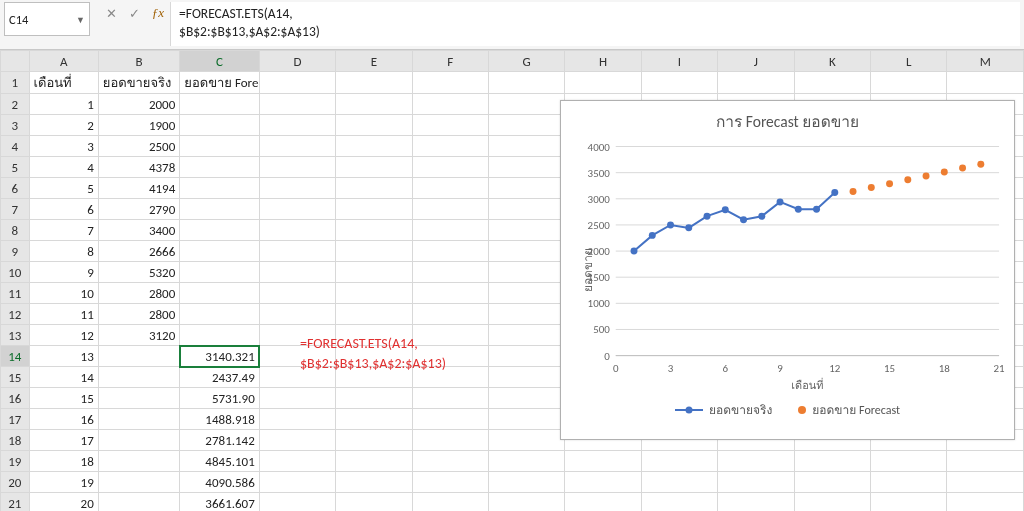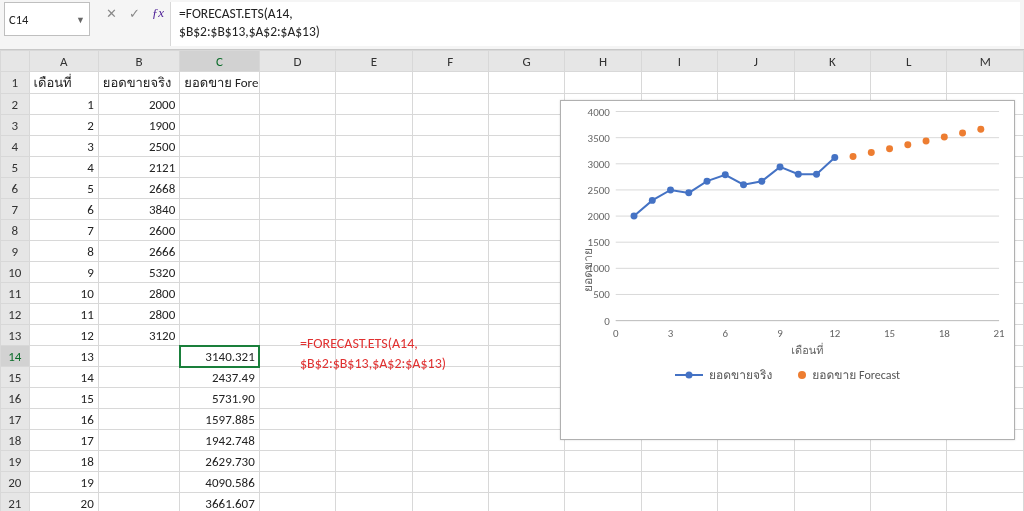--- a/index.html
+++ b/index.html
@@ -38,21 +38,21 @@
   }
   .name-box .chev { color: #666; font-size: 9px; }
   .fb-icons {
     display: flex;
     align-items: center;
     gap: 12px;
     color: #888;
     height: 22px;
     padding: 0 6px;
   }
-  .fb-icons .fx { font-style: italic; font-family: "Times New Roman", serif; color: #4c1d95; }
+  .fb-icons .fx { font-style: italic; font-family: "Times New Roman", serif; color: #a16207; }
   .formula-text {
     flex: 1;
     background: #fff;
     border-left: 1px solid #d8d8d8;
     padding: 3px 8px;
     font-size: 13.5px;
     line-height: 1.35;
     white-space: pre-line;
     height: 44px;
     display: flex;
@@ -290,69 +290,69 @@
           <td></td>
           <td></td>
           <td></td>
           <td></td>
           <td></td>
           <td></td>
         </tr>
         <tr>
           <th>5</th>
           <td>4</td>
-          <td>2121</td>
+          <td>4378</td>
           <td class=""></td>
           <td></td>
           <td></td>
           <td></td>
           <td></td>
           <td></td>
           <td></td>
           <td></td>
           <td></td>
           <td></td>
           <td></td>
         </tr>
         <tr>
           <th>6</th>
           <td>5</td>
-          <td>2668</td>
+          <td>4194</td>
           <td class=""></td>
           <td></td>
           <td></td>
           <td></td>
           <td></td>
           <td></td>
           <td></td>
           <td></td>
           <td></td>
           <td></td>
           <td></td>
         </tr>
         <tr>
           <th>7</th>
           <td>6</td>
-          <td>3840</td>
+          <td>2790</td>
           <td class=""></td>
           <td></td>
           <td></td>
           <td></td>
           <td></td>
           <td></td>
           <td></td>
           <td></td>
           <td></td>
           <td></td>
           <td></td>
         </tr>
         <tr>
           <th>8</th>
           <td>7</td>
-          <td>2600</td>
+          <td>3400</td>
           <td class=""></td>
           <td></td>
           <td></td>
           <td></td>
           <td></td>
           <td></td>
           <td></td>
           <td></td>
           <td></td>
           <td></td>
@@ -483,53 +483,53 @@
           <td></td>
           <td></td>
           <td></td>
           <td></td>
           <td></td>
         </tr>
         <tr>
           <th>17</th>
           <td>16</td>
           <td></td>
-          <td class="">1597.885</td>
+          <td class="">1488.918</td>
           <td></td>
           <td></td>
           <td></td>
           <td></td>
           <td></td>
           <td></td>
           <td></td>
           <td></td>
           <td></td>
           <td></td>
         </tr>
         <tr>
           <th>18</th>
           <td>17</td>
           <td></td>
-          <td class="">1942.748</td>
+          <td class="">2781.142</td>
           <td></td>
           <td></td>
           <td></td>
           <td></td>
           <td></td>
           <td></td>
           <td></td>
           <td></td>
           <td></td>
           <td></td>
         </tr>
         <tr>
           <th>19</th>
           <td>18</td>
           <td></td>
-          <td class="">2629.730</td>
+          <td class="">4845.101</td>
           <td></td>
           <td></td>
           <td></td>
           <td></td>
           <td></td>
           <td></td>
           <td></td>
           <td></td>
           <td></td>
           <td></td>
@@ -567,20 +567,21 @@
           <td></td>
         </tr>
       </tbody>
   </table>
 </div>
 
 <div class="overlay-formula">=FORECAST.ETS(A14,
 $B$2:$B$13,$A$2:$A$13)</div>
 
 <div class="chart">
+  <div class="chart-title">การ Forecast ยอดขาย</div>
   <div class="ylabel-rot">ยอดขาย</div>
   <svg class="chart-svg" id="chart-svg" viewBox="0 0 455 260">
       <line x1="55" x2="440" y1="220" y2="220" stroke="#d9d9d9" stroke-width="1"></line>
       <text x="49" y="224" text-anchor="end" class="axis-label">0</text>
       <line x1="55" x2="440" y1="193.75" y2="193.75" stroke="#d9d9d9" stroke-width="1"></line>
       <text x="49" y="197.75" text-anchor="end" class="axis-label">500</text>
       <line x1="55" x2="440" y1="167.5" y2="167.5" stroke="#d9d9d9" stroke-width="1"></line>
       <text x="49" y="171.5" text-anchor="end" class="axis-label">1000</text>
       <line x1="55" x2="440" y1="141.25" y2="141.25" stroke="#d9d9d9" stroke-width="1"></line>
       <text x="49" y="145.25" text-anchor="end" class="axis-label">1500</text>

